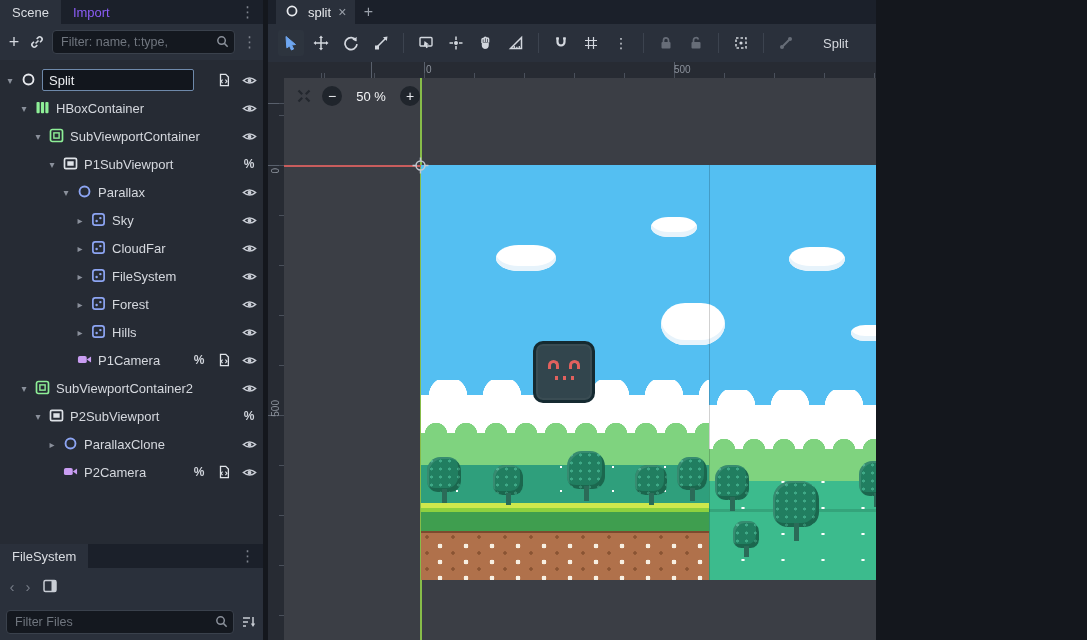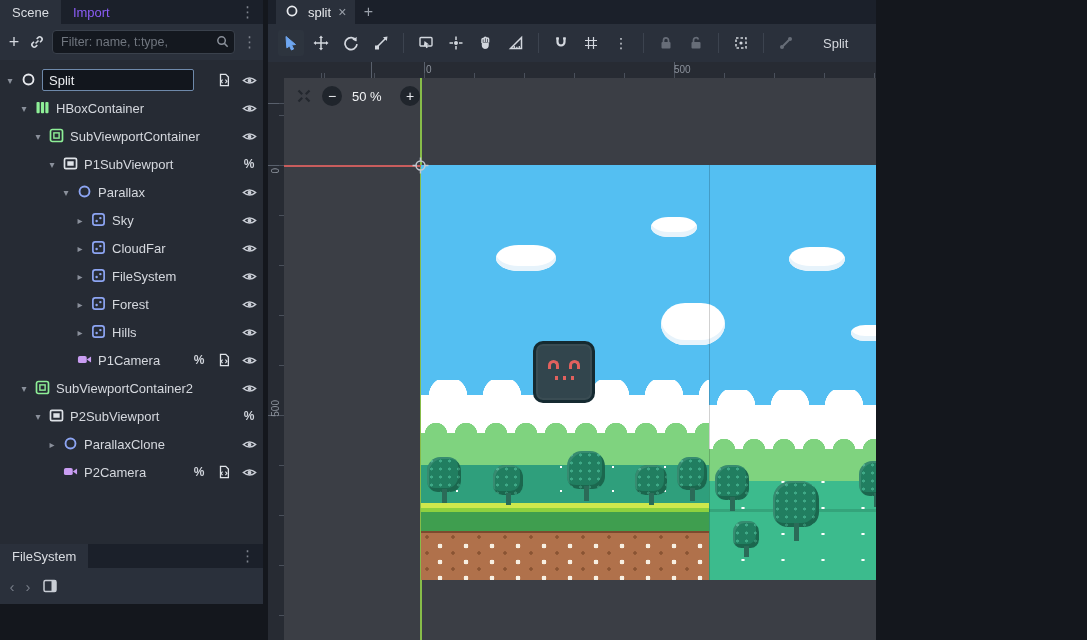--- a/index.html
+++ b/index.html
@@ -72,21 +72,21 @@
   .rlabv{position:absolute;font-size:10px;color:#8b919b;left:2px;writing-mode:vertical-rl;transform:rotate(180deg);}
 
   .canvas{left:284px;top:78px;width:803px;height:562px;background:#3b3e45;overflow:hidden;}
   .axis-v{position:absolute;left:136px;top:0;bottom:0;width:1.5px;background:#8bc34a;opacity:.95;}
   .axis-h{position:absolute;top:87px;left:0;right:0;height:1.5px;background:#d15f5f;opacity:.95;}
   .origin{position:absolute;left:128px;top:79px;}
 
   .zoombar{position:absolute;left:12px;top:8px;display:flex;align-items:center;gap:10px;}
   .zbtn{width:20px;height:20px;border-radius:50%;background:#20252c;color:#e8eaee;display:flex;
         align-items:center;justify-content:center;font-size:14px;line-height:1;}
-  .zlab{color:#f2f3f5;font-size:13px;min-width:38px;}
+  .zlab{color:#f2f3f5;font-size:13px;min-width:38px;text-align:center;}
 
   
   .scene{position:absolute;left:137px;top:87px;width:576px;height:415px;background:#54bff2;overflow:hidden;}
   .seam{position:absolute;left:288px;top:0;bottom:0;width:1px;background:rgba(0,0,0,.18);}
   .cloud{position:absolute;background:#fff;border-radius:45%/60%;box-shadow:inset 0 -5px 0 #e7f3fb;}
   .bank{position:absolute;background:#fff;}
   .bank::before{content:"";position:absolute;left:0;right:0;top:-15px;height:16px;
       background-image:radial-gradient(circle at 27px 16px,#fff 19px,transparent 19.5px);background-size:54px 16px;}
   .bush{position:absolute;background:#7fd37f;}
   .bush::before{content:"";position:absolute;left:0;right:0;top:-10px;height:11px;
@@ -439,20 +439,40 @@
   <div class="abs fs-path">
     <span class="chev">‹</span>
     <span class="chev">›</span>
     <span class="icon16" style="margin-left:4px;">
       <svg viewBox="0 0 16 16" width="16" height="16">
           <rect x="2" y="2.5" width="12" height="11" rx="1.5" fill="none" stroke="#c9cdd5" stroke-width="1.5"></rect>
           <rect x="9.5" y="2.5" width="4.5" height="11" fill="#c9cdd5"></rect>
         </svg>
     </span>
   </div>
+  <div class="abs fs-filter">
+    <span class="finwrap">
+      <input class="fin" placeholder="Filter Files" style="">
+      <span class="finicon">
+        <svg viewBox="0 0 16 16" width="15" height="15">
+            <circle cx="7" cy="7" r="4" stroke="#8a909a" fill="none" stroke-width="1.6"></circle>
+            <path d="M10 10 L13.5 13.5" stroke="#8a909a" stroke-width="1.6"></path>
+          </svg>
+      </span>
+    </span>
+    <span class="icon16">
+      <svg viewBox="0 0 16 16" width="16" height="16">
+          <g stroke="#c9cdd5" stroke-width="1.5">
+            <path d="M2 4 h7 M2 8 h5 M2 12 h3"></path>
+          </g>
+          <path d="M12 3 v8" stroke="#c9cdd5" stroke-width="1.5"></path>
+          <path d="M9.8 9.5 L12 13 L14.2 9.5 Z" fill="#c9cdd5"></path>
+        </svg>
+    </span>
+  </div>
 
   <div class="abs main-tabs">
     <div class="mtab">
       <span class="icon16">
         <svg viewBox="0 0 16 16" width="14" height="14">
             <circle cx="8" cy="8" r="5.2" fill="none" stroke="#e8eaee" stroke-width="2"></circle>
           </svg>
       </span>
       <span>split</span>
       <span class="x">×</span>

